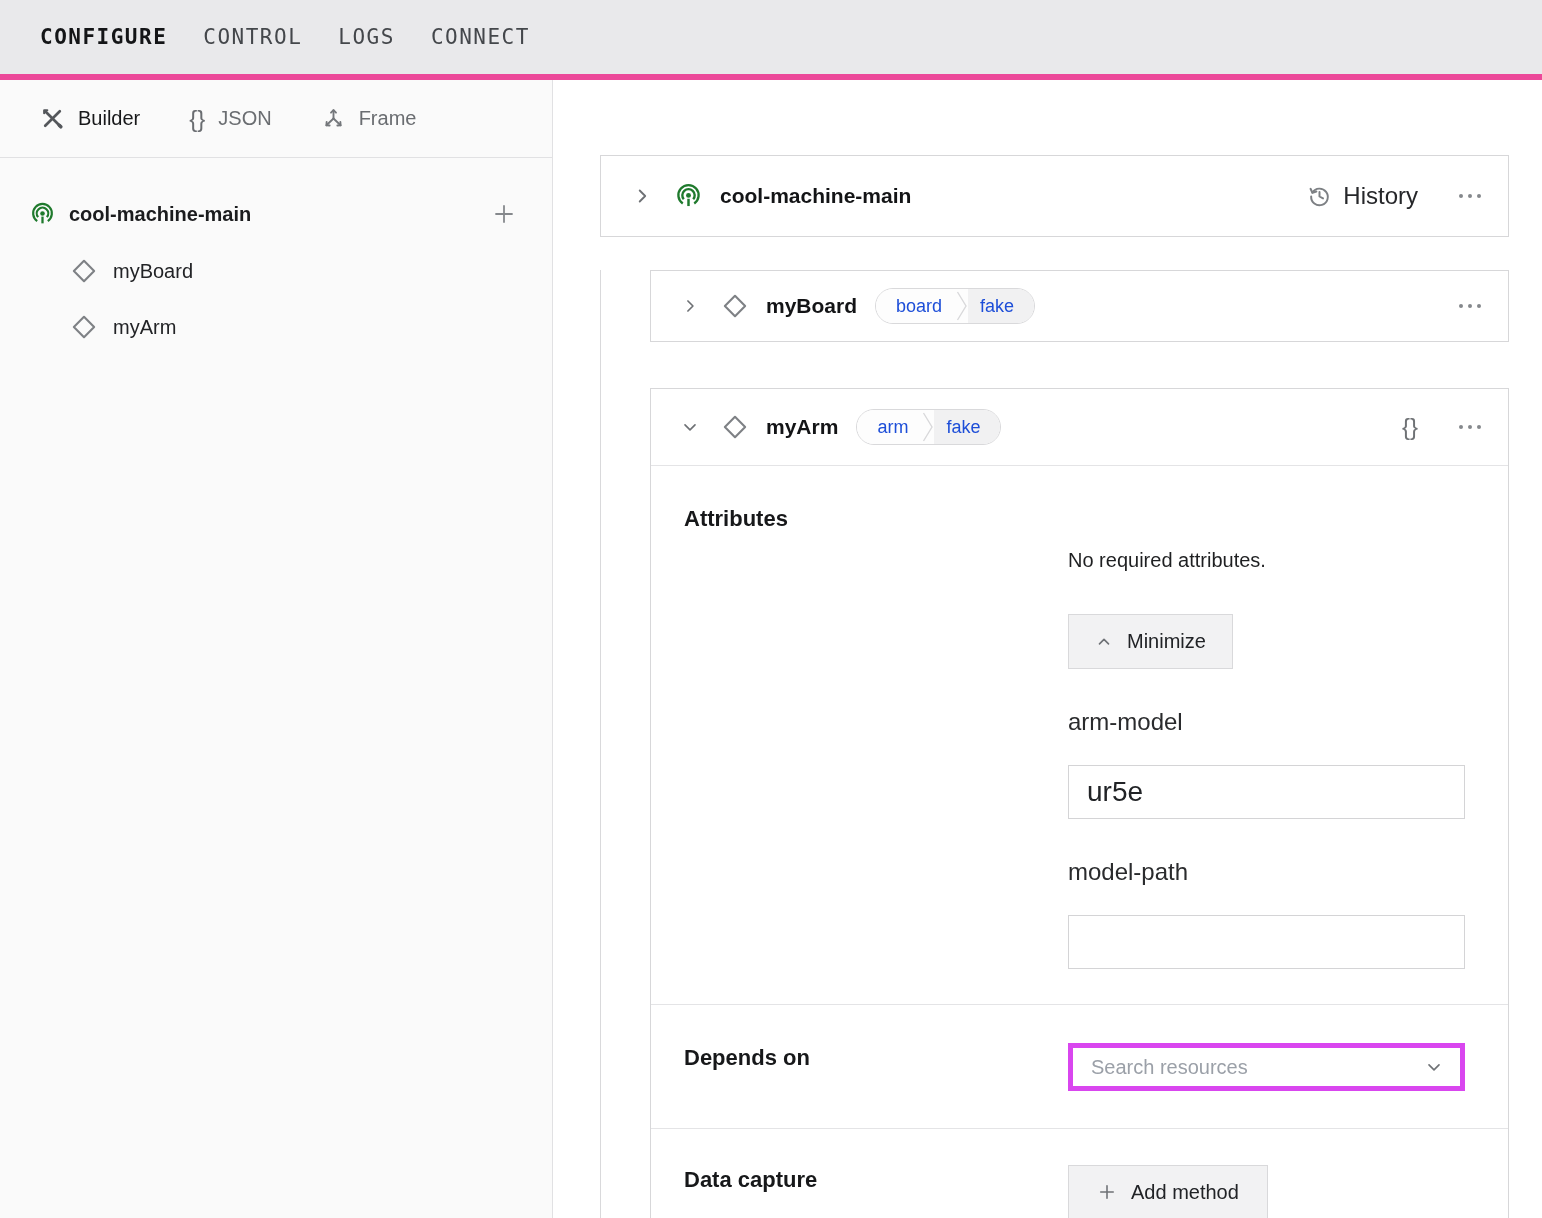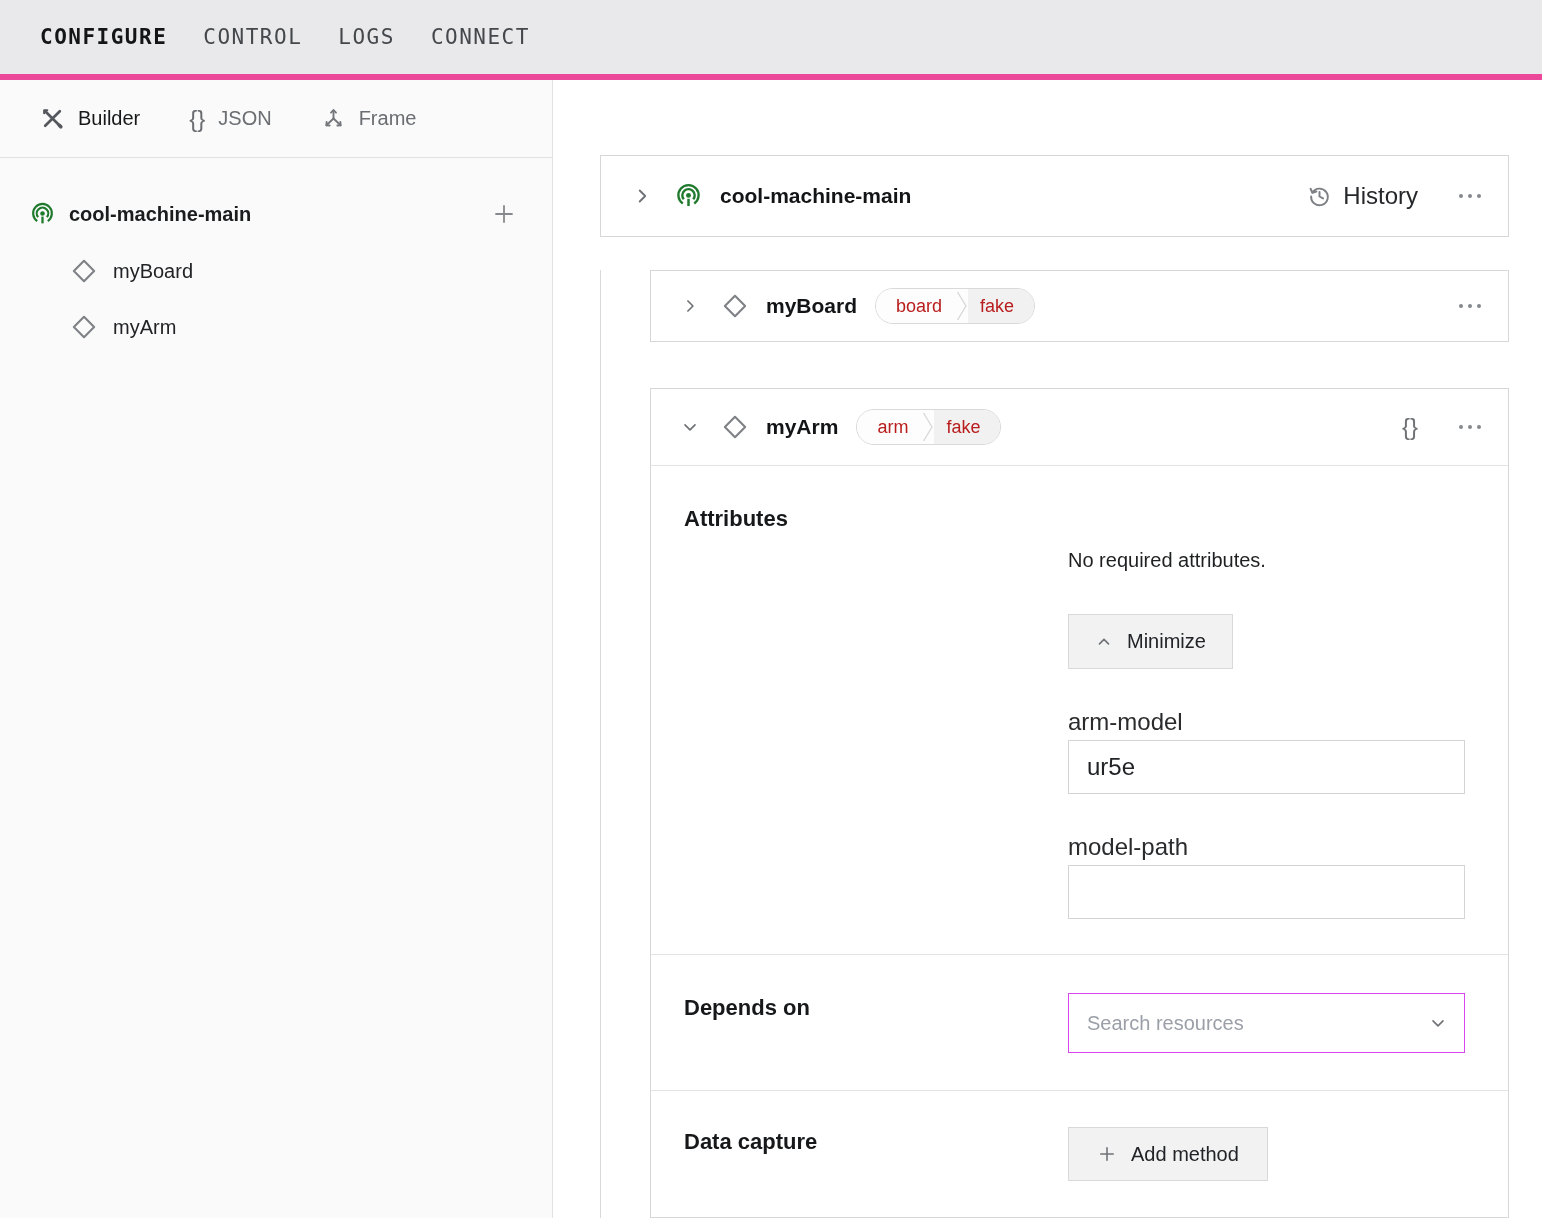--- a/index.html
+++ b/index.html
@@ -51,47 +51,47 @@
   .children::before { content:""; position:absolute; left:0; top:0; bottom:0;
     width:1px; background:#d9d9db; }
 
   .resource-header { display:flex; align-items:center; padding:0 24px 0 29px; }
   .board-card { margin-top:10px; height:72px; display:flex; align-items:center;
     padding:0 24px 0 29px; }
   .res-name { font-size:21px; font-weight:700; color:#131416; margin-left:18px; }
 
   .badge { display:flex; align-items:stretch; height:36px; margin-left:18px;
     border:1px solid #d9d9db; border-radius:18px; overflow:hidden; font-size:18px;
-    color:#b91c1c; }
+    color:#1d4ed8; }
   .badge .seg1 { background:#fdfdfd; display:flex; align-items:center; padding:0 14px 0 20px; }
   .badge .seg2 { background:#f1f1f2; display:flex; align-items:center; padding:0 20px 0 12px; }
   .badge .div { background:#fdfdfd; display:flex; align-items:center; }
 
   .arm-card { margin-top:46px; }
   .arm-card .resource-header { height:77px; border-bottom:1px solid #e4e4e6; }
   .card-braces { font-size:24px; color:#6f7275; margin-left:8px; cursor:pointer; }
 
   .section { display:grid; grid-template-columns:384px 1fr;
     padding:38px 43px 35px 33px; border-bottom:1px solid #e4e4e6; }
   .section:last-child { border-bottom:none; }
   .section-heading { font-size:22px; font-weight:700; color:#17181a; margin-top:2px; }
 
   .attr-empty { font-size:20px; color:#1f2022;margin-top:45px; }
   .btn { display:inline-flex; align-items:center; gap:14px; height:55px;
     padding:0 26px; background:#f2f2f3; border:1px solid #d9d9db;
     font-size:20px; color:#212326; cursor:pointer; }
   .minimize-btn { margin-top:42px; }
   .field-label { font-size:24px; color:#2a2b2d; margin-top:39px; }
-  .text-input { display:block; width:100%; height:54px; margin-top:4px;
-    border:1px solid #d4d4d6; background:#fff; padding:0 18px; font-size:24px;
+  .text-input { display:block; width:100%; height:54px; margin-top:29px;
+    border:1px solid #d4d4d6; background:#fff; padding:0 18px; font-size:28px;
     color:#212326; font-family:"Liberation Sans", sans-serif; outline:none; }
 
   .sec-depends { padding-top:38px; padding-bottom:37px; }
   .select { display:flex; align-items:center; justify-content:space-between;
-    height:60px; border:1px solid #d946ef; background:#fff; padding:0 16px 0 18px;
+    height:48px; border:5px solid #d946ef; background:#fff; padding:0 16px 0 18px;
     cursor:pointer; }
   .select .placeholder { font-size:20px; color:#9ba0a8; }
 
   .sec-capture { padding-top:36px; padding-bottom:36px; }
   .add-btn { height:54px; padding:0 28px; }
 
   svg { display:block; }
 </style>
 </head>
 <body>

